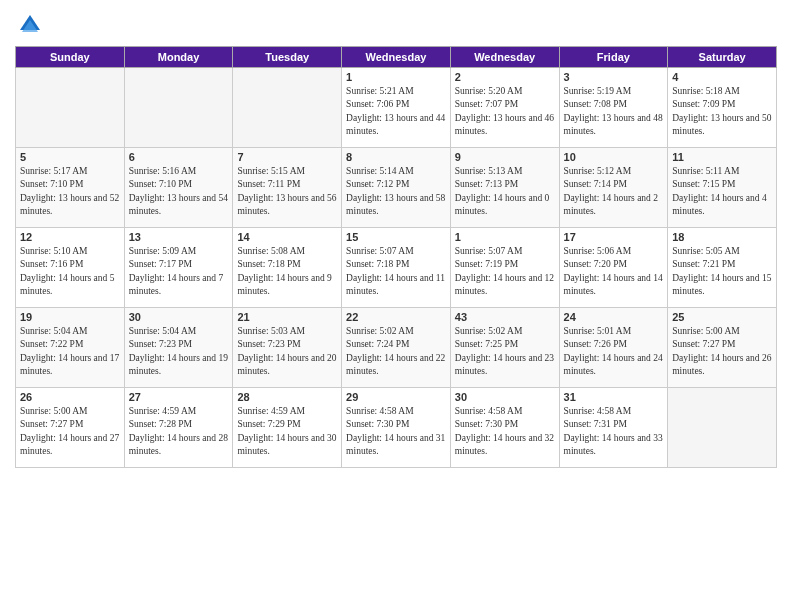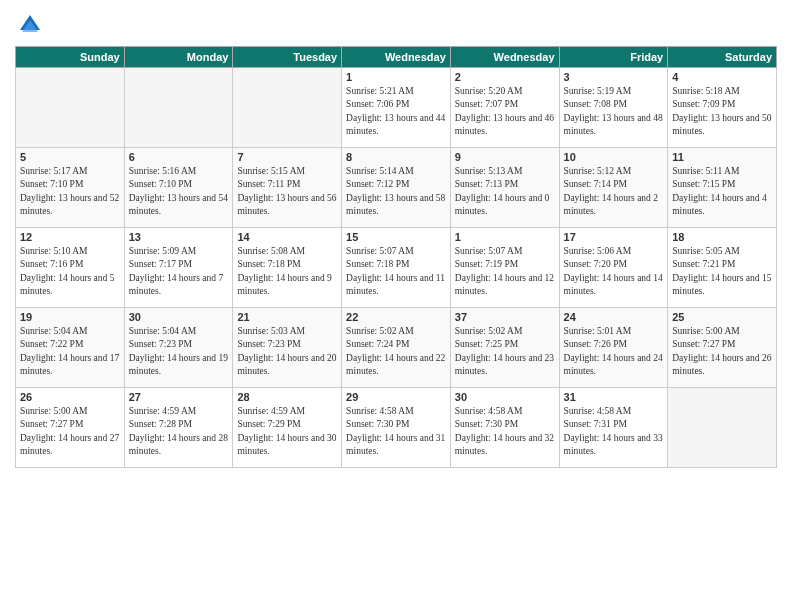--- a/index.html
+++ b/index.html
@@ -58,26 +58,26 @@
       font-size: 14px;
       color: #333;
       text-align: right;
     }
     table {
       width: 100%;
       border-collapse: collapse;
       table-layout: fixed;
     }
     th {
-      background-color: #0f766e;
+      background-color: #4c1d95;
       color: #fff;
       font-size: 11px;
       font-weight: bold;
       padding: 4px 4px;
-      text-align: right;
+      text-align: center;
       border: 1px solid #aaa;
     }
     td {
       vertical-align: top;
       font-size: 9.5px;
       color: #333;
       padding: 3px 4px;
       border: 1px solid #ccc;
       height: 80px;
       background: #fff;
@@ -225,21 +225,21 @@
           </td>
           <td>
             <span class="day-num">21</span>
             <div class="day-detail">Sunrise: 5:03 AM<br>Sunset: 7:23 PM<br>Daylight: 14 hours and 20 minutes.</div>
           </td>
           <td>
             <span class="day-num">22</span>
             <div class="day-detail">Sunrise: 5:02 AM<br>Sunset: 7:24 PM<br>Daylight: 14 hours and 22 minutes.</div>
           </td>
           <td>
-            <span class="day-num">37</span>
+            <span class="day-num">43</span>
             <div class="day-detail">Sunrise: 5:02 AM<br>Sunset: 7:25 PM<br>Daylight: 14 hours and 23 minutes.</div>
           </td>
           <td>
             <span class="day-num">24</span>
             <div class="day-detail">Sunrise: 5:01 AM<br>Sunset: 7:26 PM<br>Daylight: 14 hours and 24 minutes.</div>
           </td>
           <td>
             <span class="day-num">25</span>
             <div class="day-detail">Sunrise: 5:00 AM<br>Sunset: 7:27 PM<br>Daylight: 14 hours and 26 minutes.</div>
           </td>

